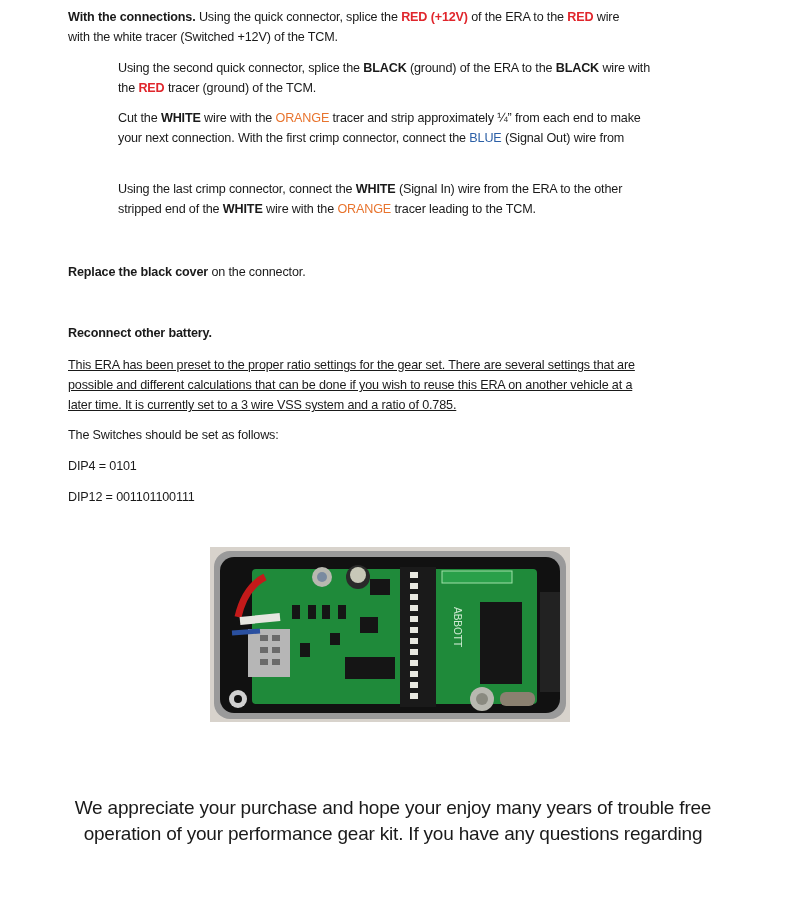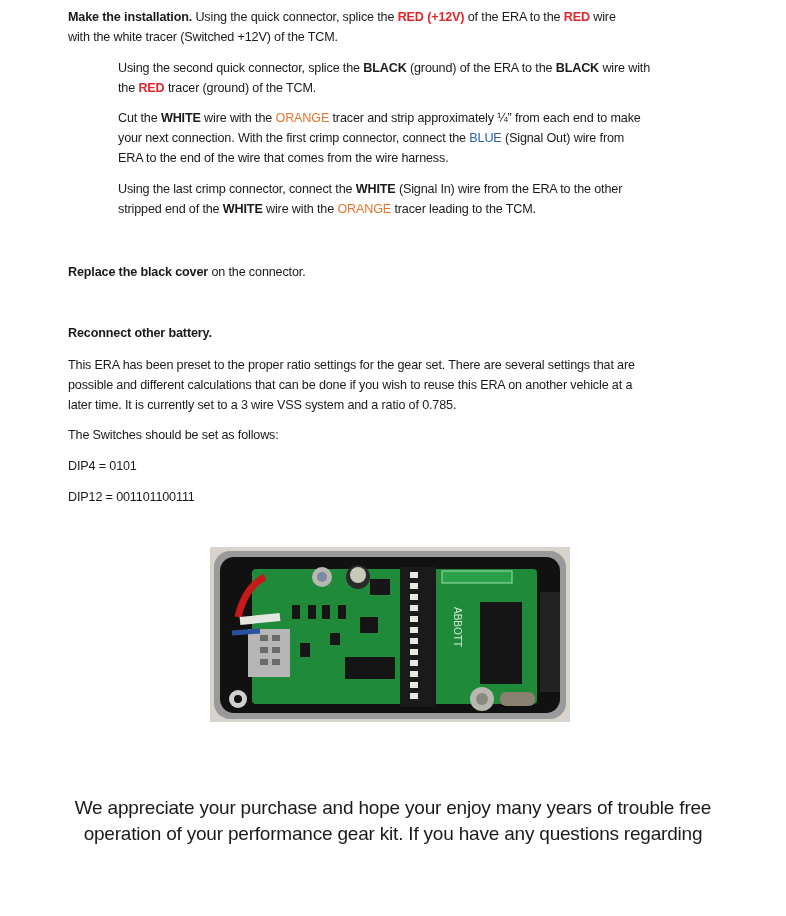--- a/index.html
+++ b/index.html
@@ -13,47 +13,46 @@
   .footer { position:absolute; left:40px; width:706px; top:795px; text-align:center;
             font-size:19px; line-height:26px; color:#1a1a1a; letter-spacing:-0.2px; }
   .photo { position:absolute; left:210px; top:547px; width:360px; height:175px;
            background:#ece8e2; overflow:hidden; }
   .photo svg { display:block; }
 </style>
 </head>
 <body>
 
 <p class="p" style="left:68px; top:7px;">
-  <span class="b">Make the installation.</span><span>  Using the quick connector, splice the </span><span class="red">RED (+12V)</span><span> of the ERA to the </span><span class="red">RED</span><span> wire</span><br>
+  <span class="b">With the connections.</span><span>  Using the quick connector, splice the </span><span class="red">RED (+12V)</span><span> of the ERA to the </span><span class="red">RED</span><span> wire</span><br>
   <span>with the white tracer (Switched +12V) of the TCM.</span>
 </p>
 
 <p class="p" style="left:118px; top:58px;">
   <span>Using the second quick connector, splice the </span><span class="b">BLACK</span><span> (ground) of the ERA to the </span><span class="b">BLACK</span><span> wire with</span><br>
   <span>the </span><span class="red">RED</span><span> tracer (ground) of the TCM.</span>
 </p>
 
 <p class="p" style="left:118px; top:108px;">
   <span>Cut the </span><span class="b">WHITE</span><span> wire with the </span><span class="orange">ORANGE</span><span> tracer and strip approximately ¼” from each end to make</span><br>
   <span>your next connection.  With the first crimp connector, connect the </span><span class="blue">BLUE</span><span> (Signal Out) wire from</span><br>
-  <span>ERA to the end of the wire that comes from the wire harness.</span>
 </p>
 
 <p class="p" style="left:118px; top:179px;">
   <span>Using the last crimp connector, connect the </span><span class="b">WHITE</span><span> (Signal In) wire from the ERA to the other</span><br>
   <span>stripped end of the </span><span class="b">WHITE</span><span> wire with the </span><span class="orange">ORANGE</span><span> tracer leading to the TCM.</span>
 </p>
 
 <p class="p" style="left:68px; top:262px;">
   <span class="b">Replace the black cover</span><span> on the connector.</span>
 </p>
 
 <p class="p b" style="left:68px; top:323px;">Reconnect other battery.</p>
 
-<p class="p" style="left:68px; top:355px;">
+<p class="p" style="left:68px; top:355px;text-decoration:underline;">
   <span>This ERA has been preset to the proper ratio settings for the gear set.  There are several settings that are</span><br>
   <span>possible and different calculations that can be done if you wish to reuse this ERA on another vehicle at a</span><br>
   <span>later time.  It is currently set to a 3 wire VSS system and a ratio of 0.785.</span>
 </p>
 
 <p class="p" style="left:68px; top:425px;">The Switches should be set as follows:</p>
 <p class="p" style="left:68px; top:456px;">DIP4 = 0101</p>
 <p class="p" style="left:68px; top:487px;">DIP12 = 001101100111</p>
 
 <div class="photo" title="ERA circuit board in black enclosure">

